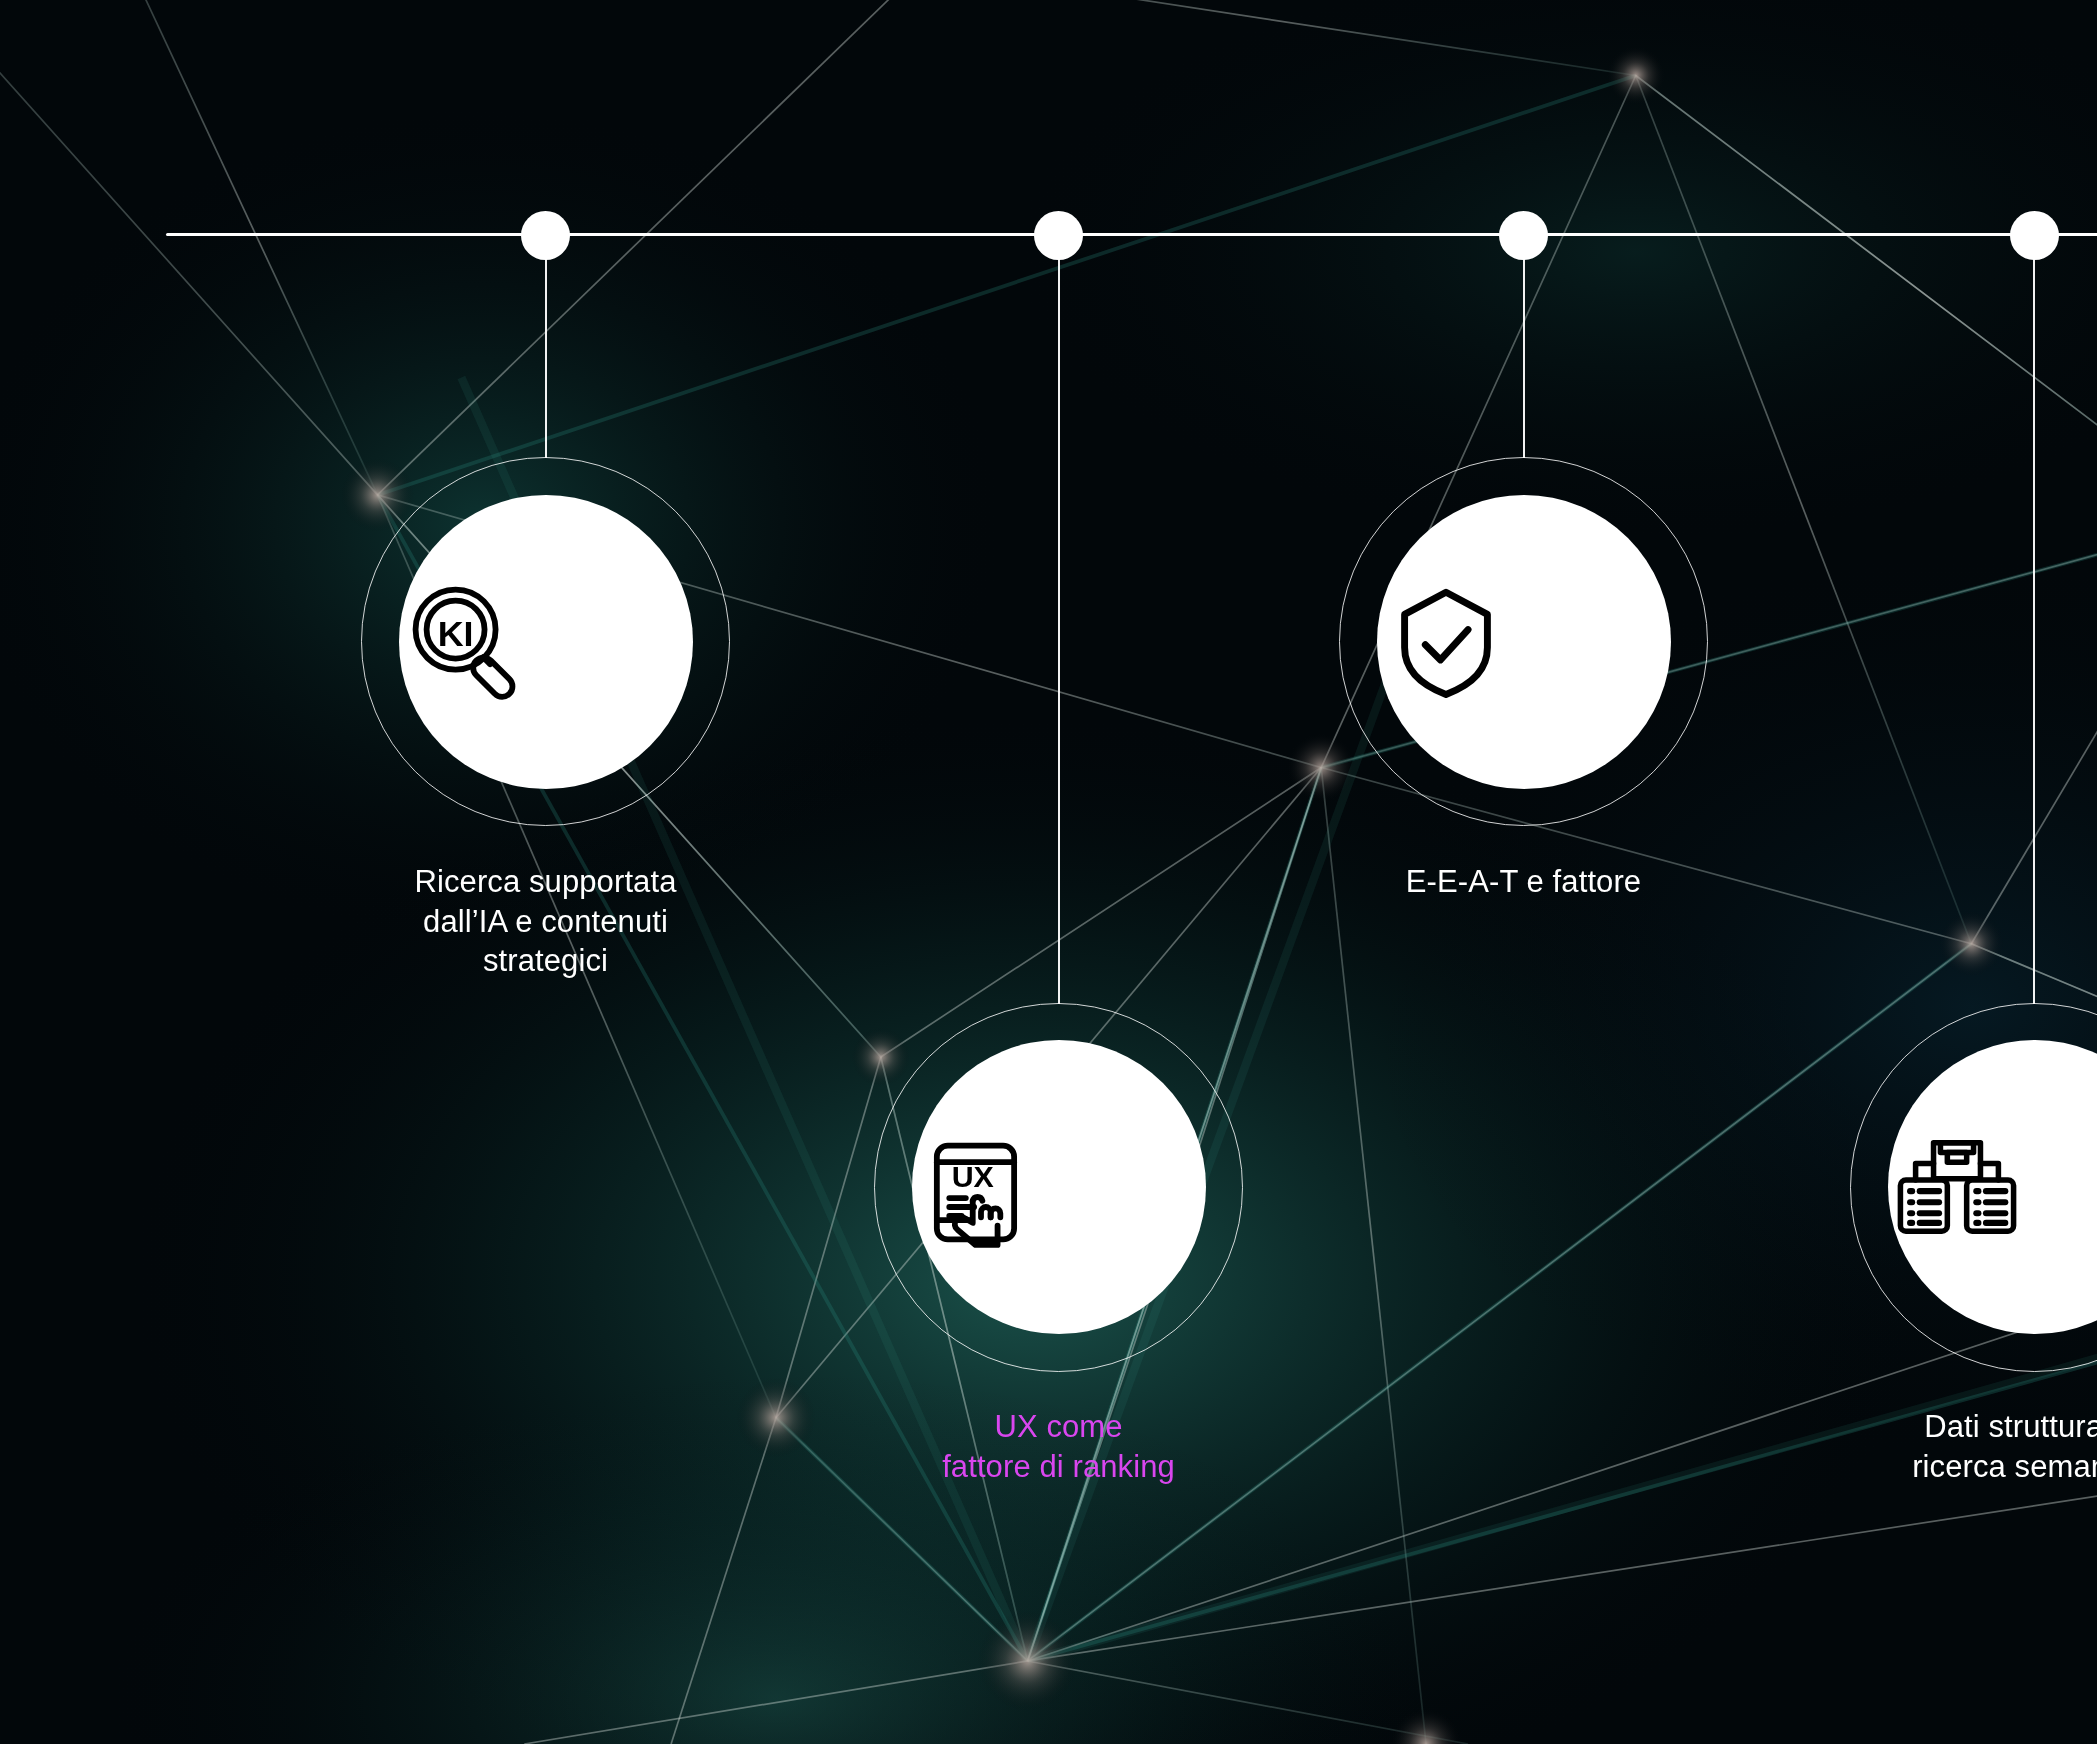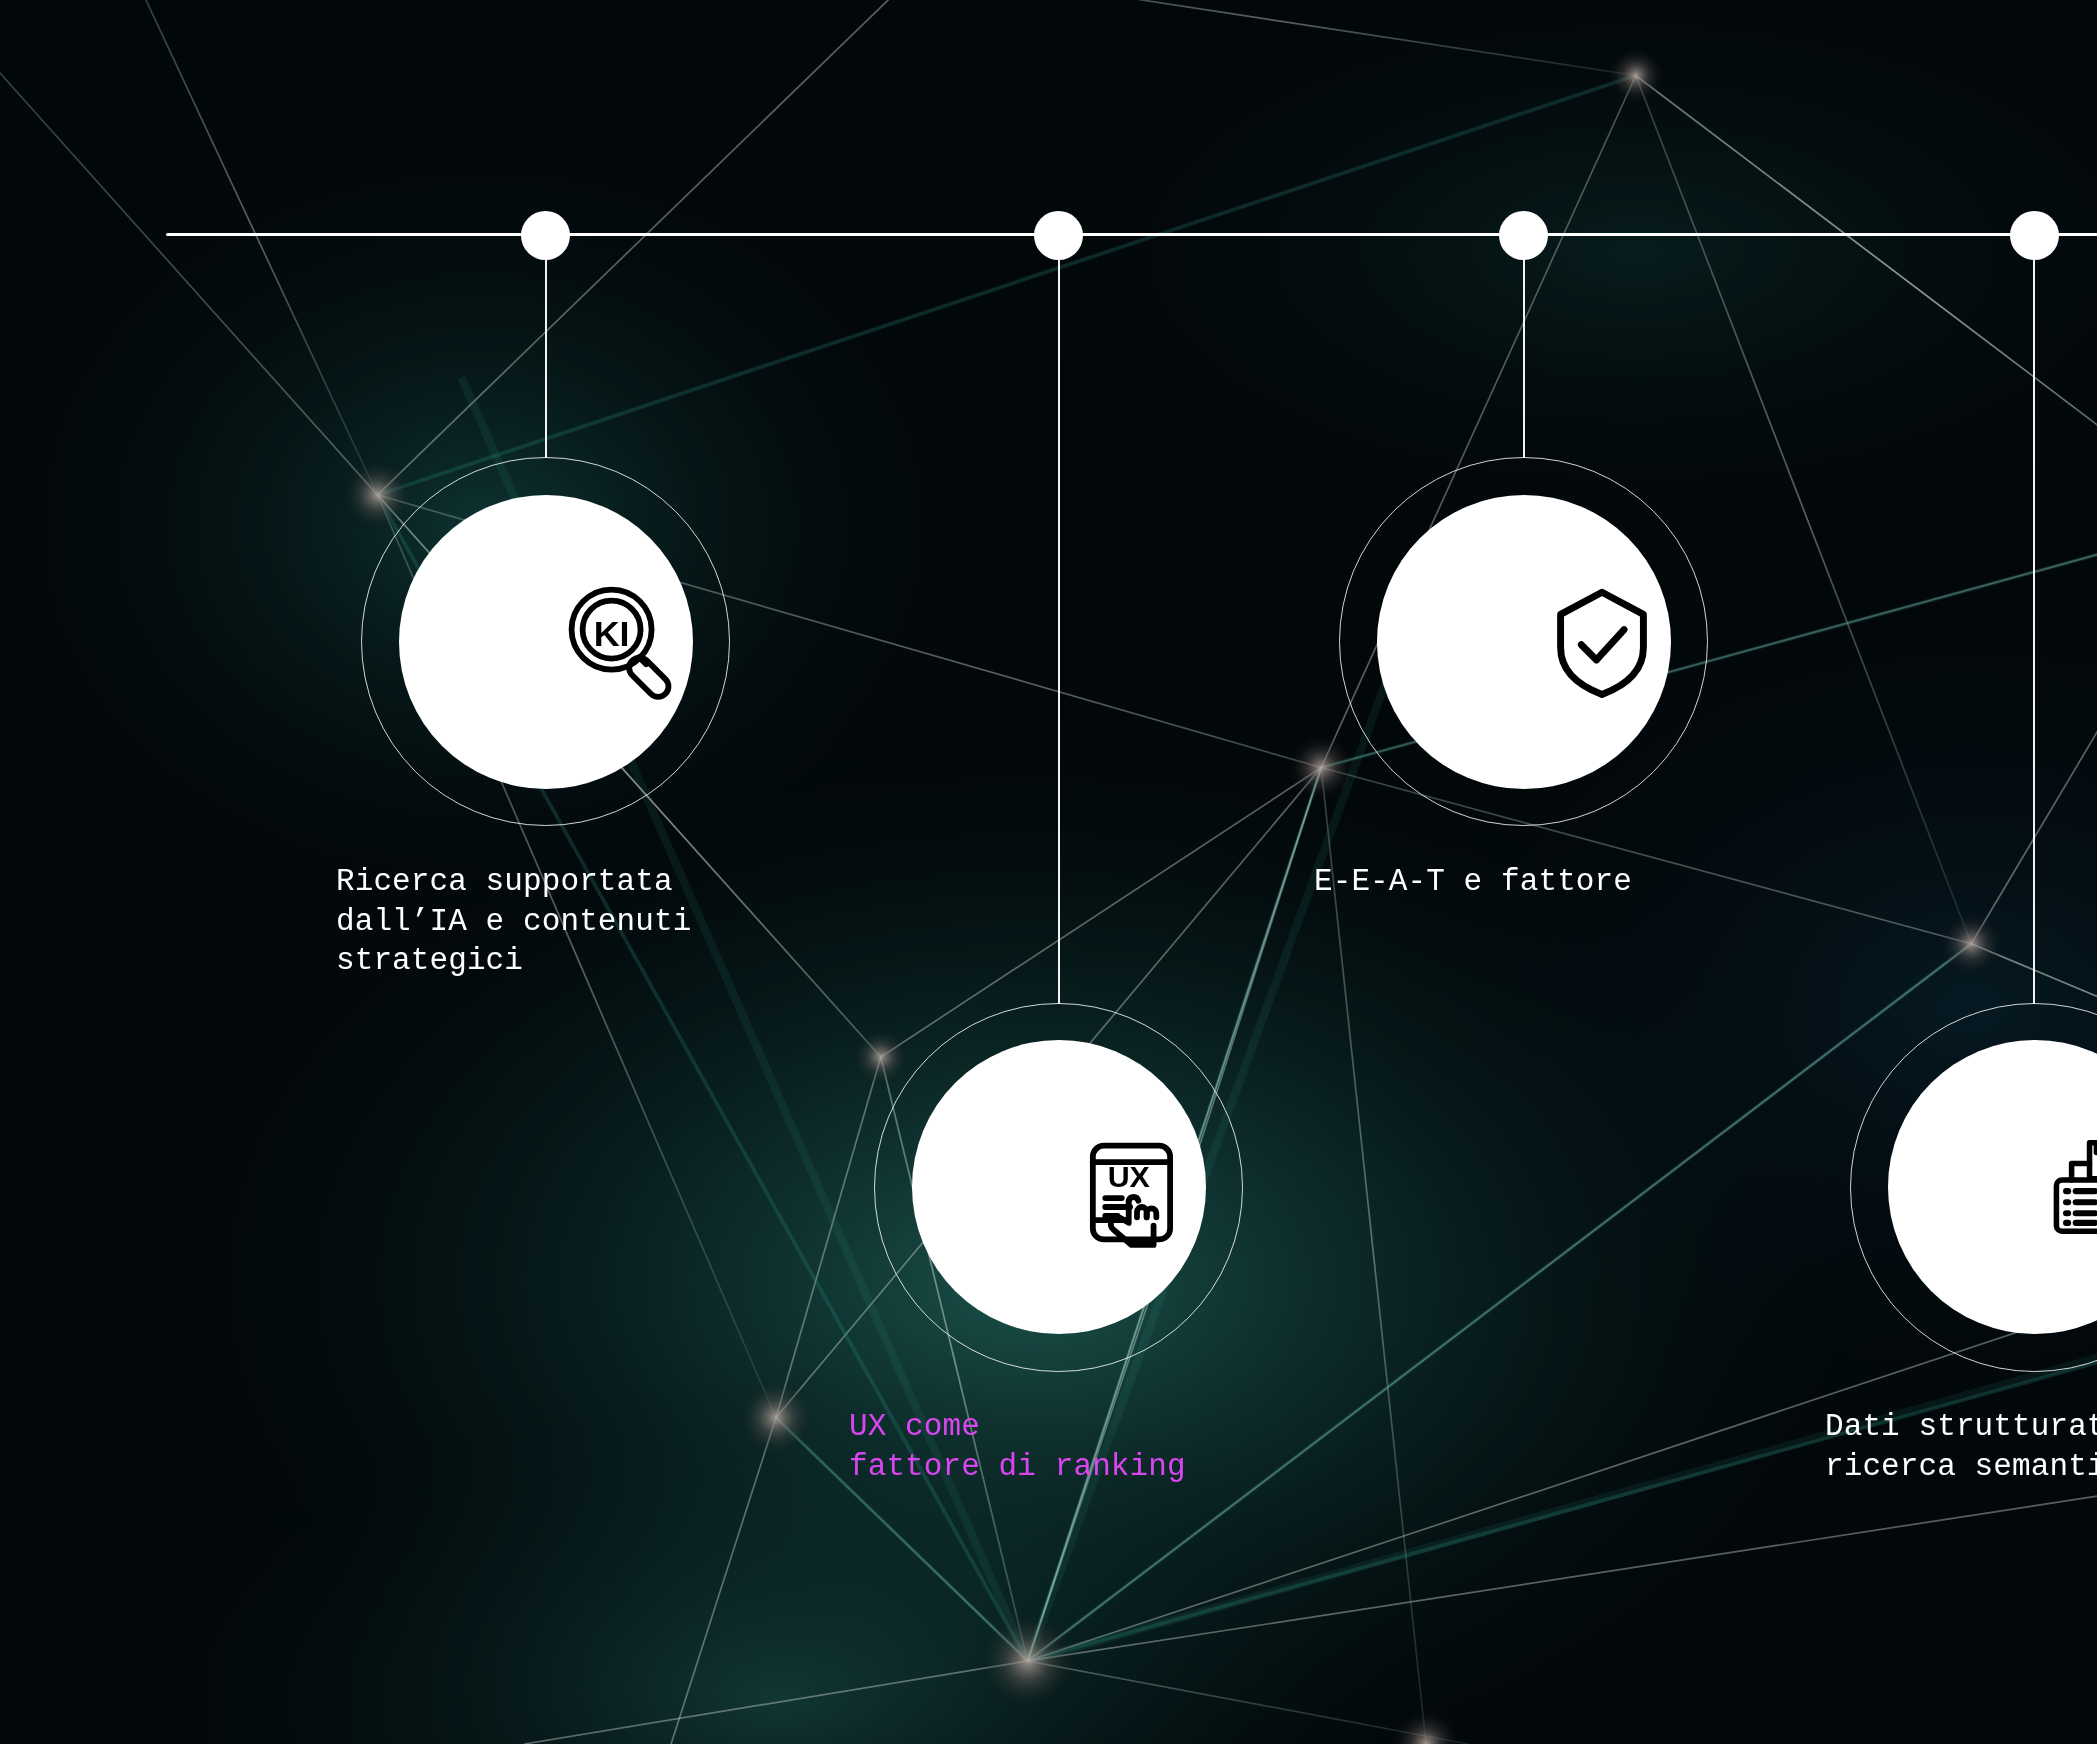--- a/index.html
+++ b/index.html
@@ -44,31 +44,32 @@
     position:absolute;
     border-radius:50%;
     border:1.3px solid rgba(255,255,255,.82);
   }
   .node-disc{
     position:absolute;
     border-radius:50%;
     background:#ffffff;
     display:flex;
     align-items:center;
-    justify-content:flex-end;
+    justify-content:flex-start;
   }
   .node-disc svg{ display:block; }
 
   .node-label{
     position:absolute;
     color:#ffffff;
     font-size:31px;
     line-height:1.28;
+    text-align:center;
     letter-spacing:0.1px;
-    font-family:Liberation Mono, monospace;
+    font-family:Liberation Sans, sans-serif;
     white-space:pre-line;
   }
 </style>
 </head>
 <body>
 
 <div id="stage">
 
   <div id="bg-art">
     <svg viewBox="0 0 7379 4158" preserveAspectRatio="none">

